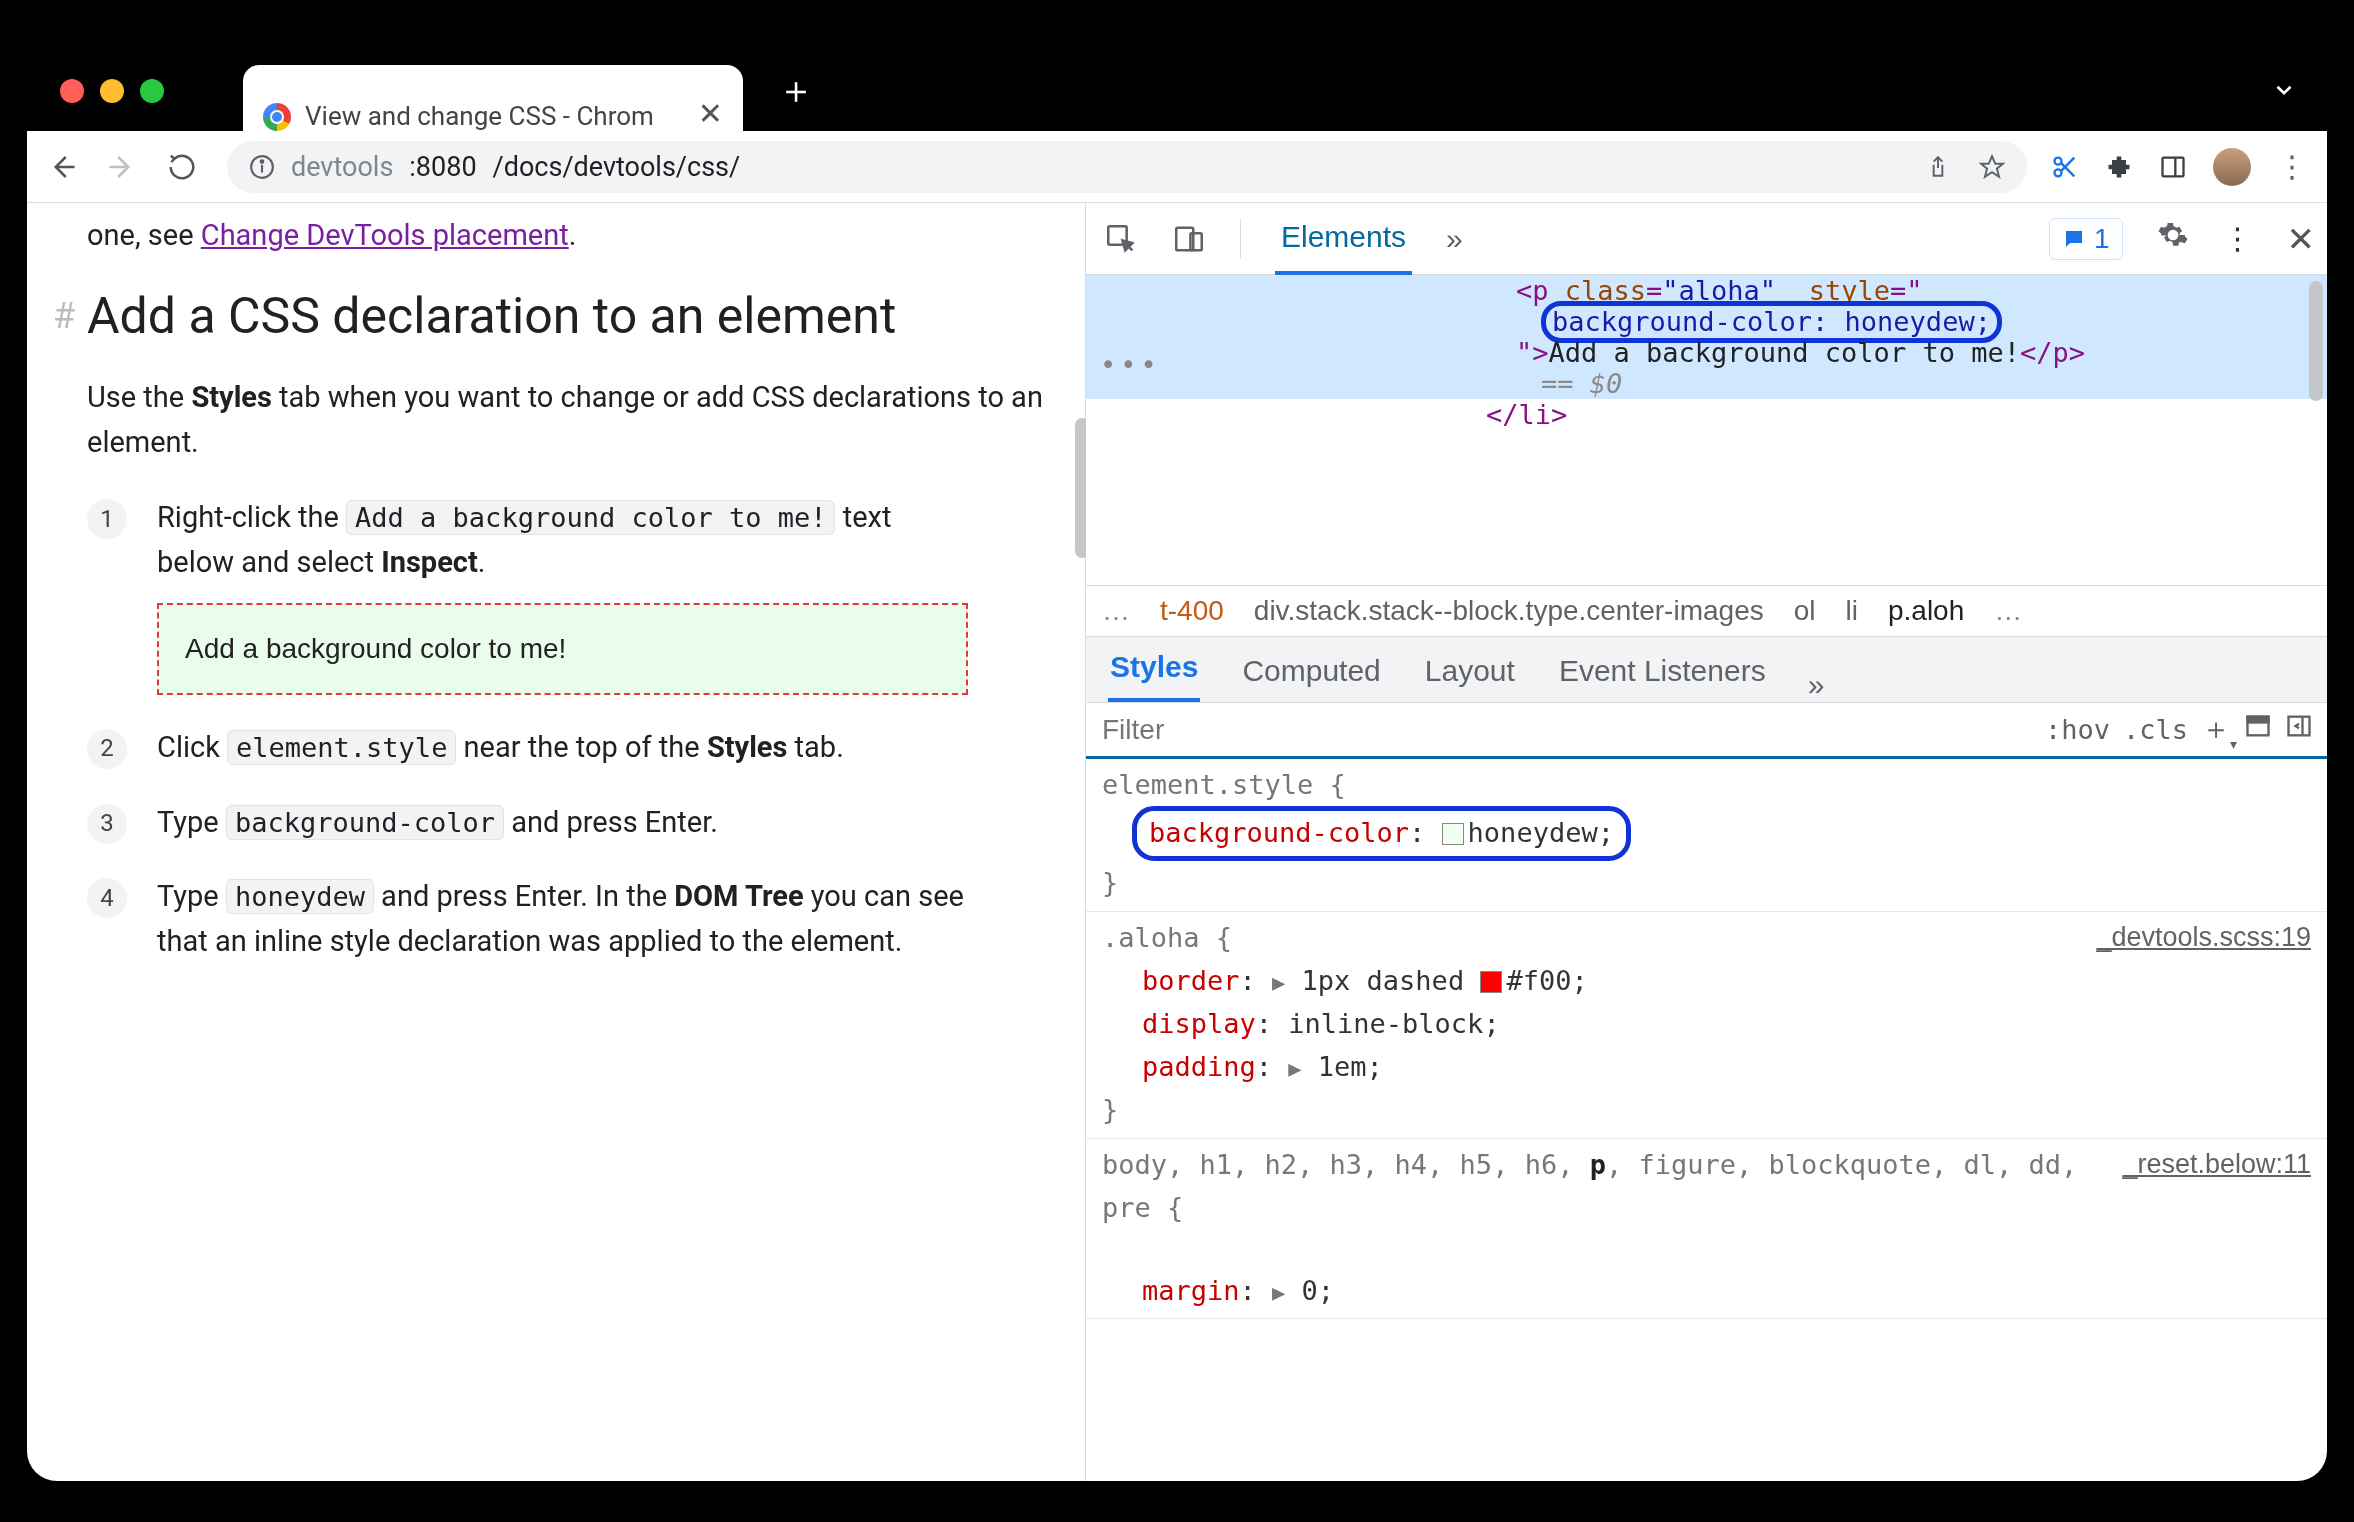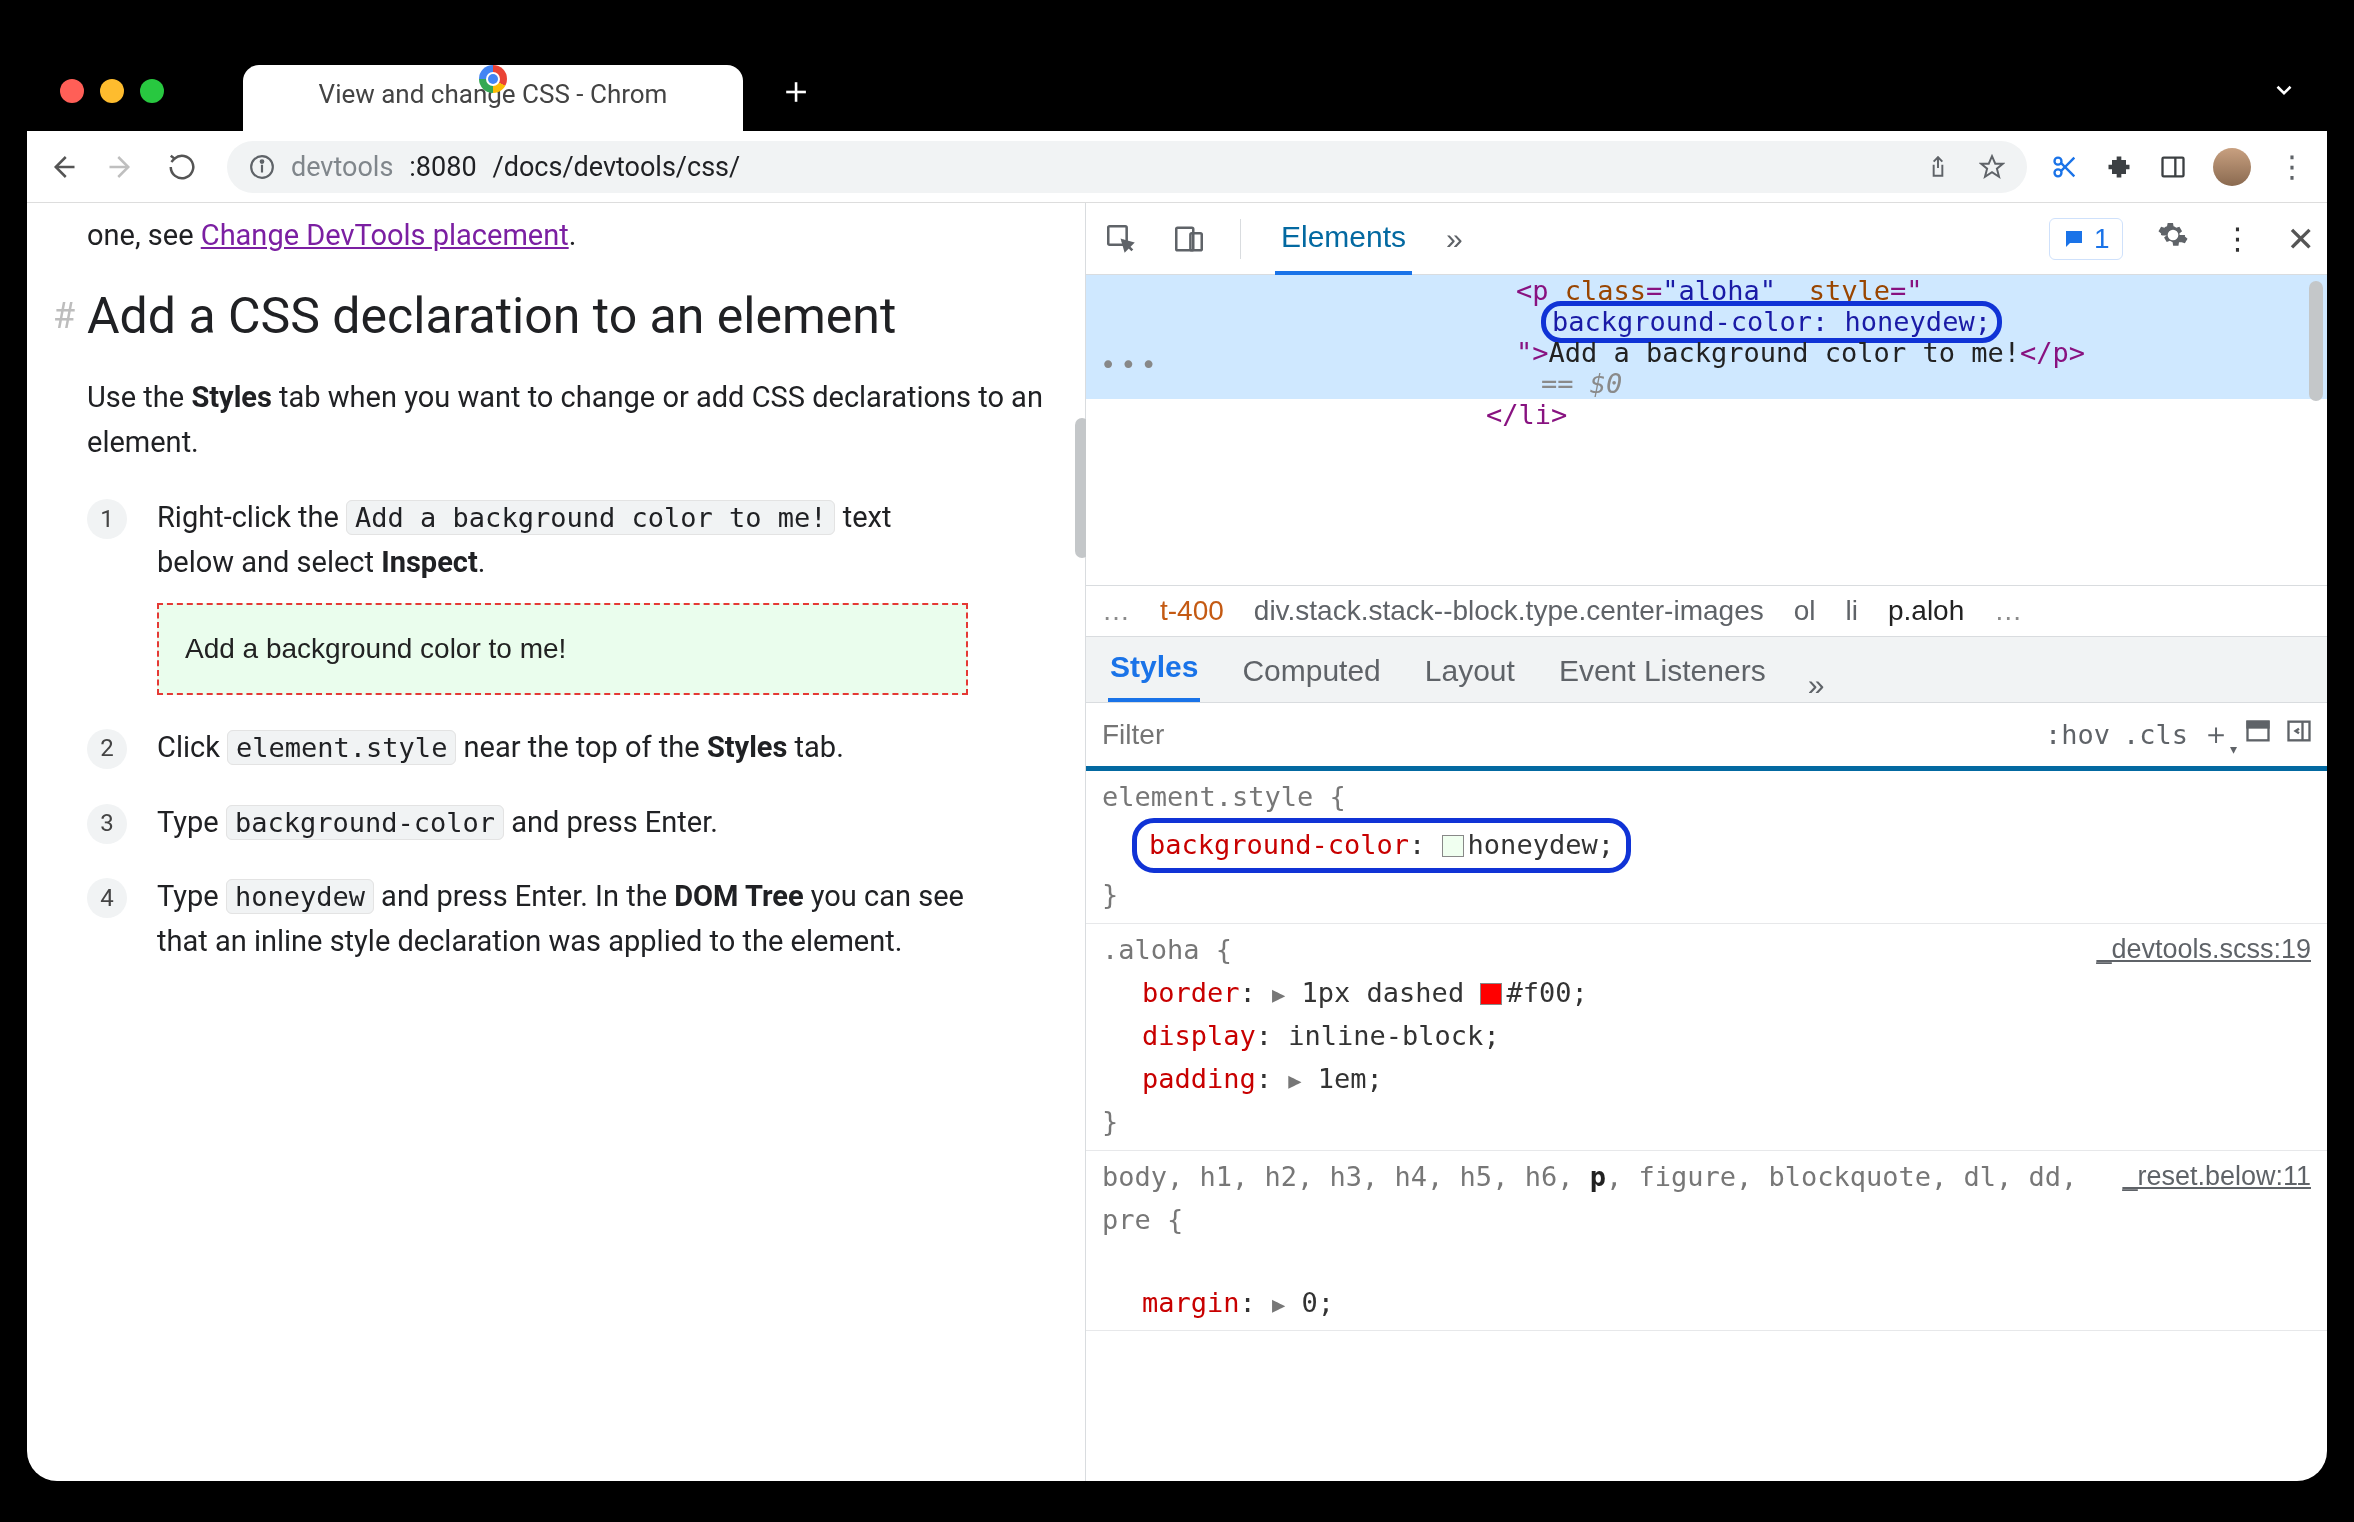--- a/index.html
+++ b/index.html
@@ -22,22 +22,22 @@
   .titlebar {
     height:90px; background:#000; display:flex; align-items:flex-end;
     padding-left:25px; gap:14px;
   }
   .traffic { display:flex; gap:16px; align-items:center; margin-bottom:28px; margin-left:8px;}
   .dot { width:24px; height:24px; border-radius:50%; }
   .red {background:#ff5f57;} .yellow{background:#febc2e;} .green{background:#28c840;}
   .tab {
     background:#fff; border-radius:16px 16px 0 0;
     height:66px; min-width:500px; margin-left:65px;
-    display:flex; align-items:center; padding:0 20px; gap:14px;
-    font-size:26px; color:#444;flex-direction:column;
+    display:flex; align-items:flex-end; padding:0 20px; gap:14px;
+    font-size:26px; color:#444;
   }
   .tab .favicon { width:28px; height:28px; position:relative; }
   .tab .close { margin-left:auto; font-size:30px; color:#555;}
   .newtab { color:#fff; font-size:38px; margin-left:20px; margin-bottom:15px; }
   .chevron-dd { margin-left:auto; margin-right:30px; margin-bottom:28px; }
   .chevron-dd svg { display:block; }
 
   
   .toolbar {
     height:72px; background:#fff; border-bottom:1px solid #ddd;
@@ -93,21 +93,21 @@
   .highlight-pill { display:inline; border:5px solid #1033d6; border-radius:20px; padding:0 6px 1px 6px;}
   .ellipsis-gutter { position:absolute; left:14px; top:74px; color:#888; letter-spacing:4px;}
   .tri { color:#6b6b6b;}
   .crumbs { height:52px; border-top:1px solid #d9dcdf; border-bottom:1px solid #d9dcdf; display:flex; align-items:center; gap:30px; padding:0 16px; font-family:-apple-system,Arial,sans-serif; font-size:28px; color:#5f6368; white-space:nowrap; overflow:hidden;}
   .crumbs .sel { color:#222; }
   .crumbs .gray { color:#8a8a8a;}
   .crumbs .he{color:#c45a13;}
   .dt-midtabs { height:66px; border-bottom:1px solid #d9dcdf; background:#f1f3f4; display:flex; align-items:flex-end; gap:40px; padding:0 22px; font-family:-apple-system,Arial,sans-serif; font-size:30px; color:#5f6368;}
   .dt-midtabs .mt { padding:14px 2px 14px 2px;}
   .dt-midtabs .mt.active { color:#1a73e8; border-bottom:4px solid #1a73e8; font-weight:600;}
-  .filterrow { height:68px; border-bottom:5px solid #0369a1; display:flex; align-items:center; padding:0 14px; font-family:-apple-system,Arial,sans-serif; gap:13px;}
+  .filterrow { height:56px; border-bottom:3px solid #0369a1; display:flex; align-items:center; padding:0 14px; font-family:-apple-system,Arial,sans-serif; gap:13px;}
   .filterrow input { border:none; outline:none; font-size:28px; flex:1; background:transparent; color:#5f6368;}
   .filterrow .tok { font-size:27px; color:#5f6368; font-family:Menlo,Consolas,monospace;}
   .rules { flex:1; overflow:auto; }
   .rule { padding:4px 16px 6px 16px; border-bottom:1px solid #e7e8ea; font-size:27px; line-height:1.6;}
   .rule .sel { color:#777;}
   .rule .src { float:right; color:#5f6368; text-decoration:underline; font-family:-apple-system,Arial,sans-serif; font-size:27px;}
   .prop { color:#c80000;} .val{color:#333;}
   .swatch { display:inline-block; width:22px; height:22px; border:1px solid #888; vertical-align:-3px; margin-right:4px;}
   .style-highlight { display:inline-block; border:5px solid #1033d6; border-radius:22px; padding:0 12px 2px 12px;}
   .tri2 { color:#777; font-size:22px;}

